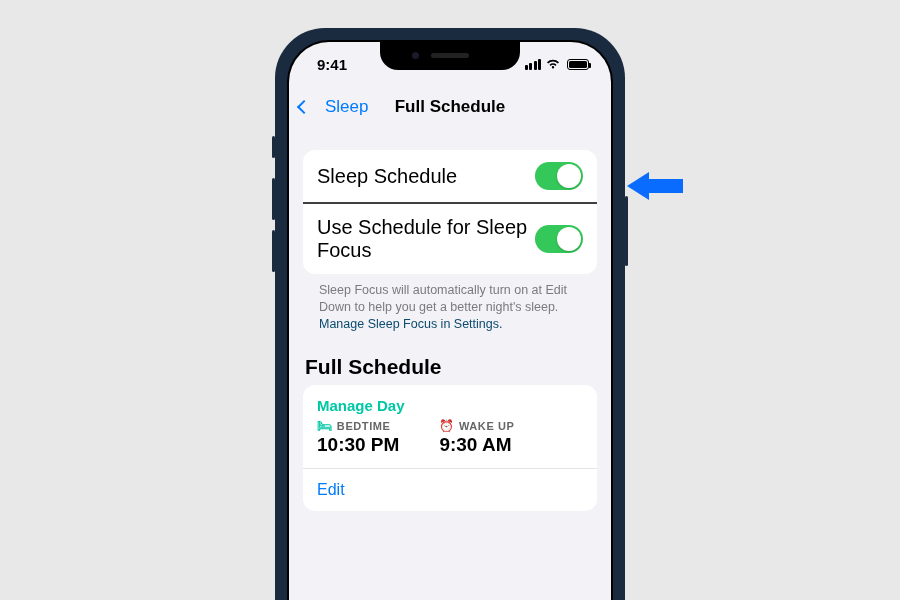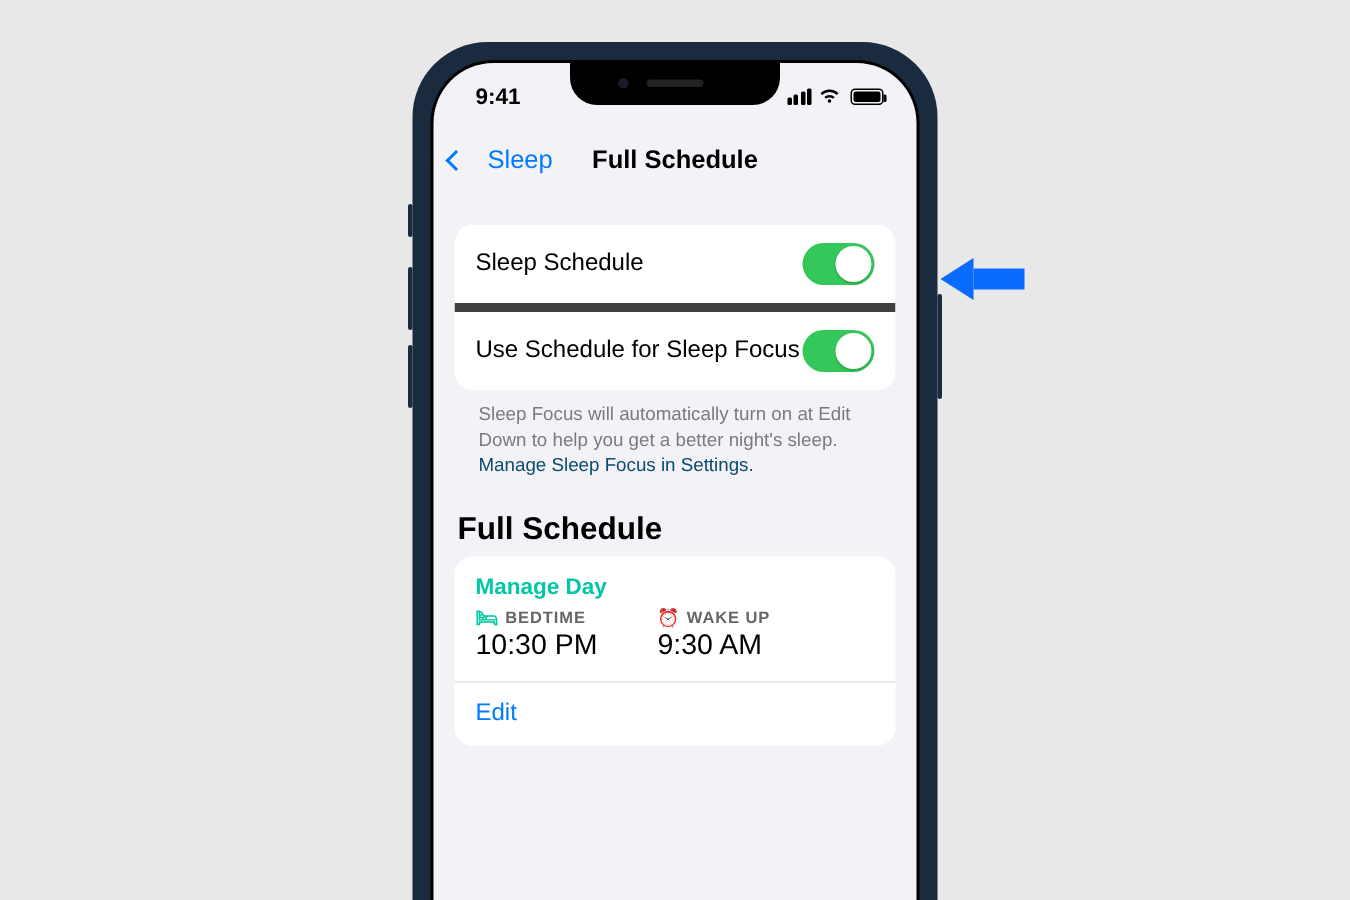--- a/index.html
+++ b/index.html
@@ -123,23 +123,23 @@
     background: #fff;
     border-radius: 12px;
     margin-top: 22px;
     overflow: hidden;
   }
   .row {
     display: flex;
     align-items: center;
     justify-content: space-between;
     padding: 12px 14px;
-    font-size: 16px;
-  }
-  .row + .row { border-top: 6px solid #404040; }
+    font-size: 20px;
+  }
+  .row + .row { border-top: 2px solid #404040; }
 
   .toggle {
     width: 48px; height: 28px; background: #34c759; border-radius: 14px;
     position: relative; flex-shrink: 0;
   }
   .toggle-knob {
     position: absolute; right: 2px; top: 2px; width: 24px; height: 24px;
     background: #fff; border-radius: 50%; box-shadow: 0 1px 2px rgba(0,0,0,.2);
   }
 
@@ -173,21 +173,21 @@
     font-size: 11px;
     letter-spacing: 0.6px;
     color: #666;
     display: flex;
     align-items: center;
     gap: 4px;
     font-weight: 600;
   }
   .sched-val {
     font-size: 19px;
-    font-weight: 400;
+    font-weight: 700;
     margin-top: 2px;
   }
   .bed-icon, .wake-icon { font-size: 12px; line-height: 1; }
   .bed-icon { color: #00c7a5; }
   .wake-icon { color: #00c7a5; }
   .edit-row {
     border-top: 1px solid #e3e3e8;
     margin: 12px -14px -10px -14px;
     padding: 12px 14px;
     color: #007aff;

